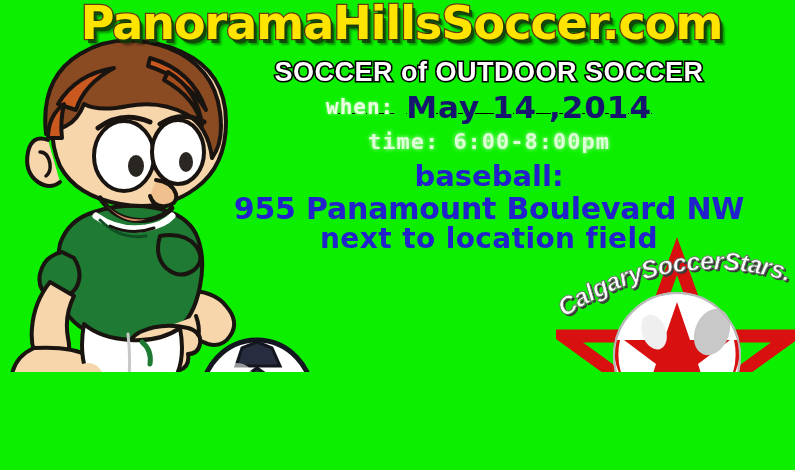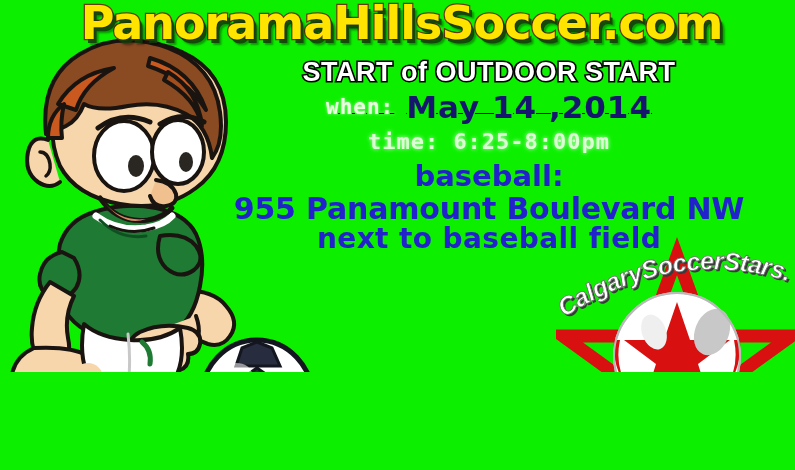--- a/index.html
+++ b/index.html
@@ -200,31 +200,31 @@
         <path d="M47 74 L47 80"></path>
           <path d="M75 74 L75 80"></path>
       </g>
       <ellipse cx="40" cy="38" rx="16" ry="11" fill="#ffffff" opacity=".55" stroke="none"></ellipse>
     </svg>
   </div>
 
   <div class="title">PanoramaHillsSoccer.com</div>
 
   <div class="textblock">
-    <div class="headline">START of OUTDOOR START</div>
+    <div class="headline">SOCCER of OUTDOOR SOCCER</div>
 
     <div class="whenrow">
       <span class="lbl-when">when:</span><span class="val-date">May 14 ,2014</span>
     </div>
 
-    <div class="timerow">time: 6:25-8:00pm</div>
+    <div class="timerow">time: 6:00-8:00pm</div>
 
     <div class="loc loc-label">baseball:</div>
     <div class="loc loc-addr">955 Panamount Boulevard NW</div>
-    <div class="loc loc-note">next to baseball field</div>
+    <div class="loc loc-note">next to location field</div>
   </div>
 
   <div class="logo">
     <svg width="243" height="242" viewBox="0 0 243 242" xmlns="http://www.w3.org/2000/svg">
 
       <g fill="none" stroke="#d81010" stroke-width="13" stroke-linejoin="miter">
         <polygon points="121,28 150,108 235,108 166,158 192,236 121,188 50,236 76,158 7,108 92,108"></polygon>
       </g>
 
       <g>

